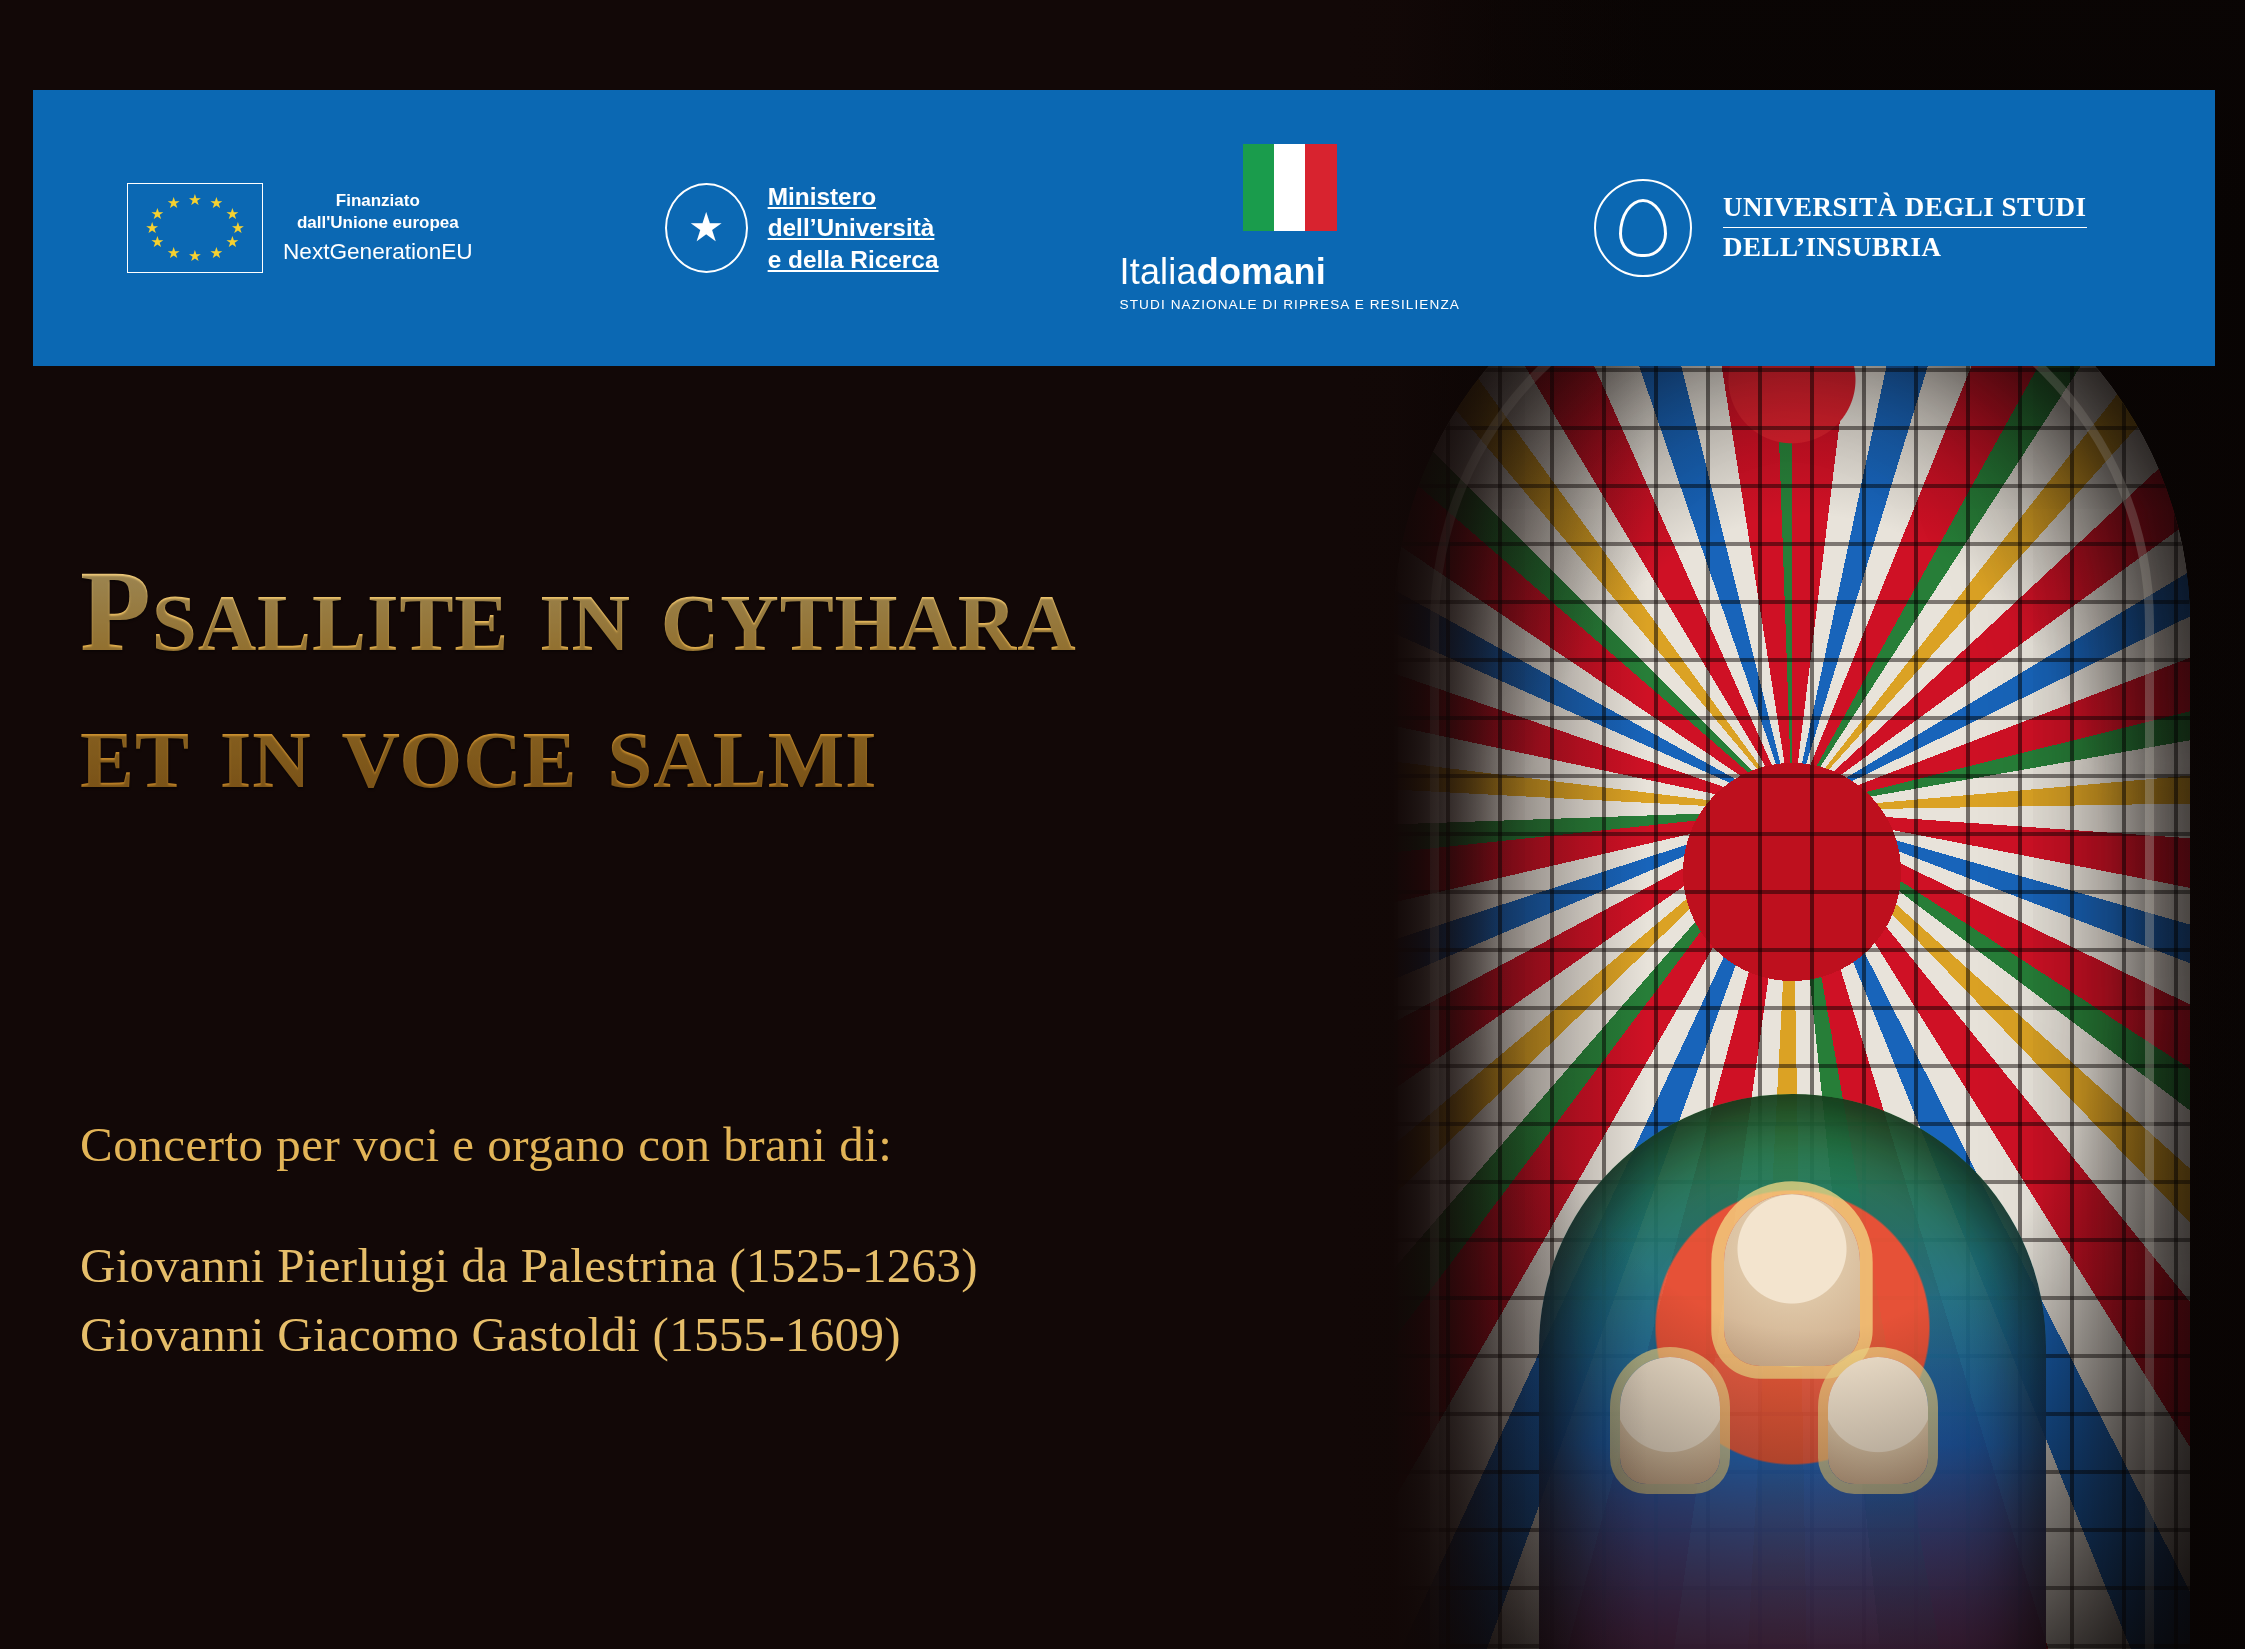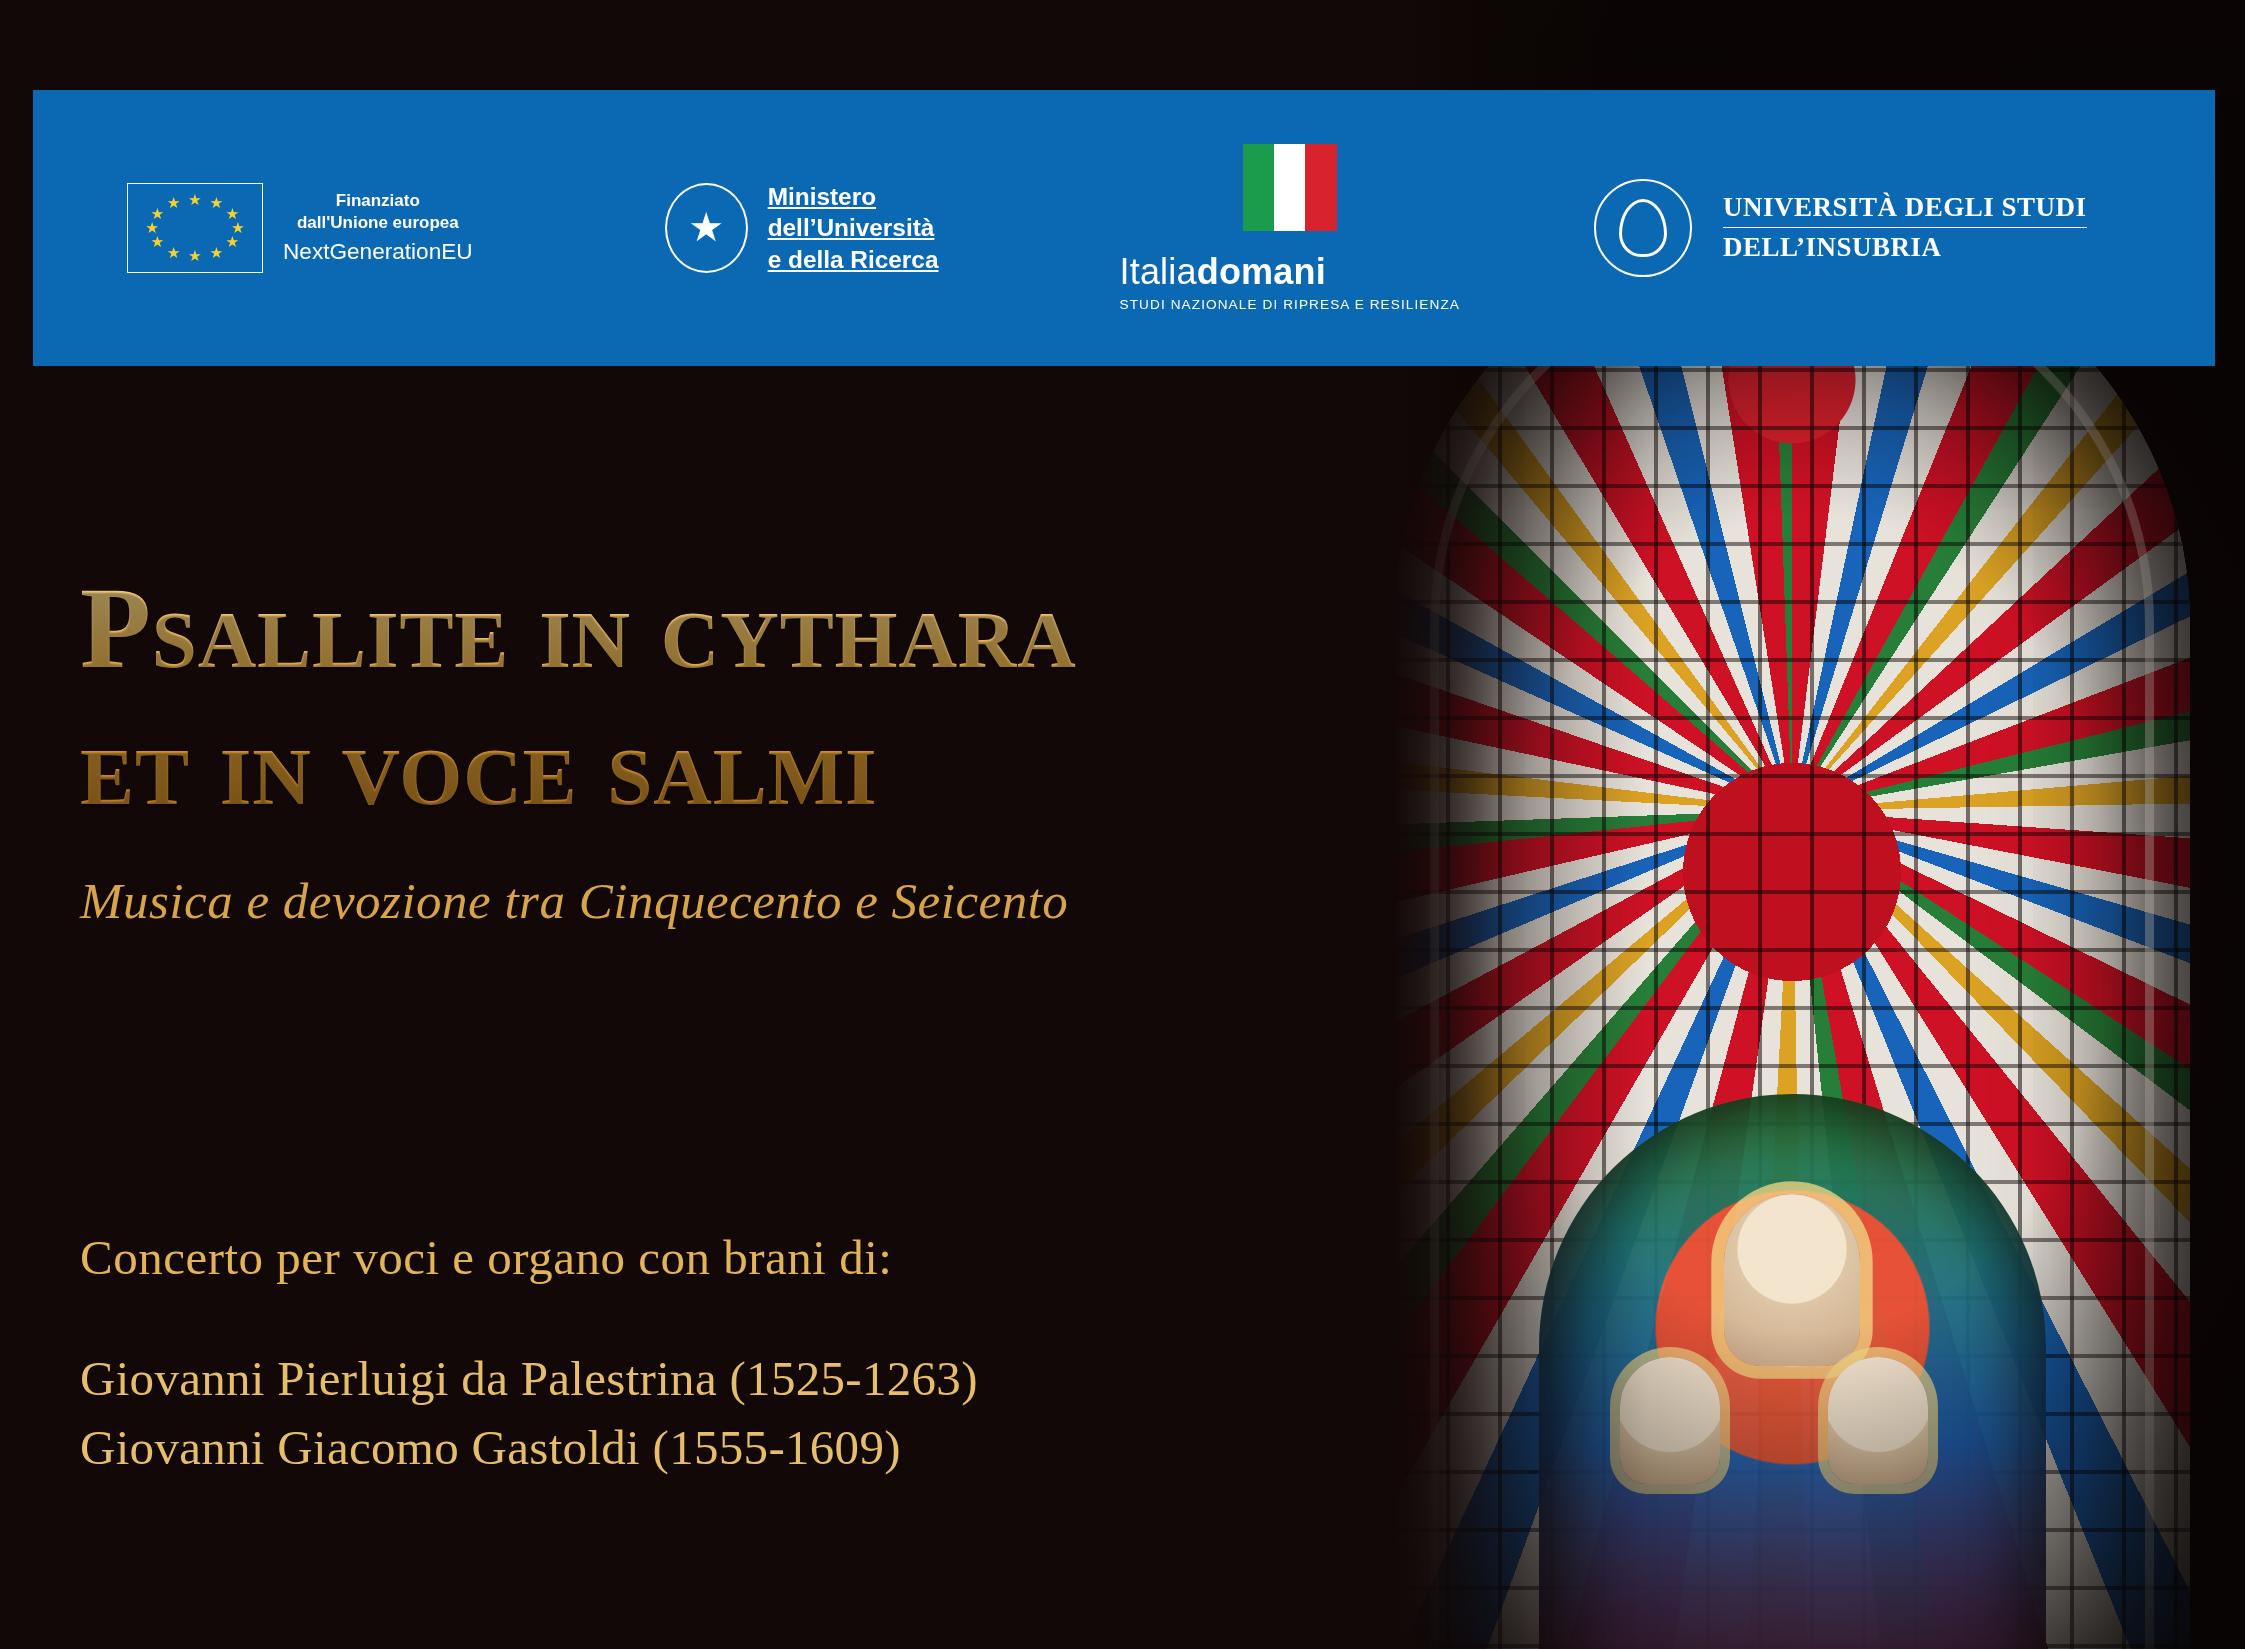--- a/index.html
+++ b/index.html
@@ -215,21 +215,21 @@
     font-family: "Liberation Serif", serif;
     font-size: 27px; font-weight: bold; letter-spacing: 0.5px;
     white-space: nowrap;
     margin-top: 3.6px;
   }
 
   
   .content {
     position: absolute;
     left: 80px;
-    top: 560px;
+    top: 543px;
     width: 1411px;
     z-index: 6;
   }
   .title {
     font-family: "Liberation Serif", serif;
     font-size: 116px;
     line-height: 1.18;
     letter-spacing: 0.9px;
     color: #e0a83c;
     background: linear-gradient(180deg, #f6d88f 0%, #dba33a 48%, #b4761f 100%);
@@ -339,21 +339,20 @@
     </div>
 
   </div>
 
   <div class="content">
     <h1 class="title">
       <span class="ln smallcaps">Psallite in cythara</span>
       <span class="ln smallcaps">et in voce salmi</span>
     </h1>
 
-    <div class="subtitle">Musica e devozione tra Cinquecento e Seicento</div>
 
     <div class="program-intro">Concerto per voci e organo con brani di:</div>
 
     <div class="composers">
       <div>Giovanni Pierluigi da Palestrina (1525-1263)</div>
       <div>Giovanni Giacomo Gastoldi (1555-1609)</div>
     </div>
   </div>
 
 </div>

